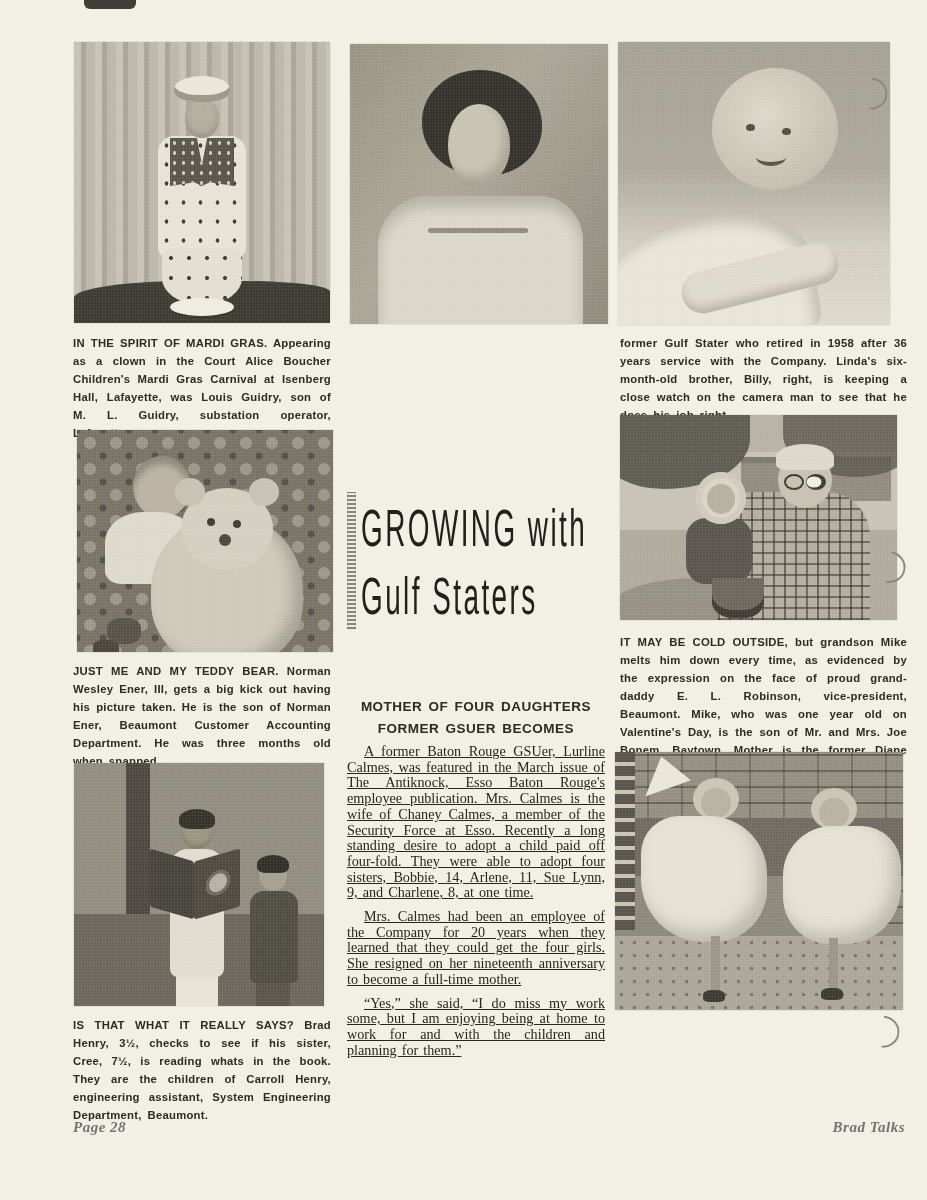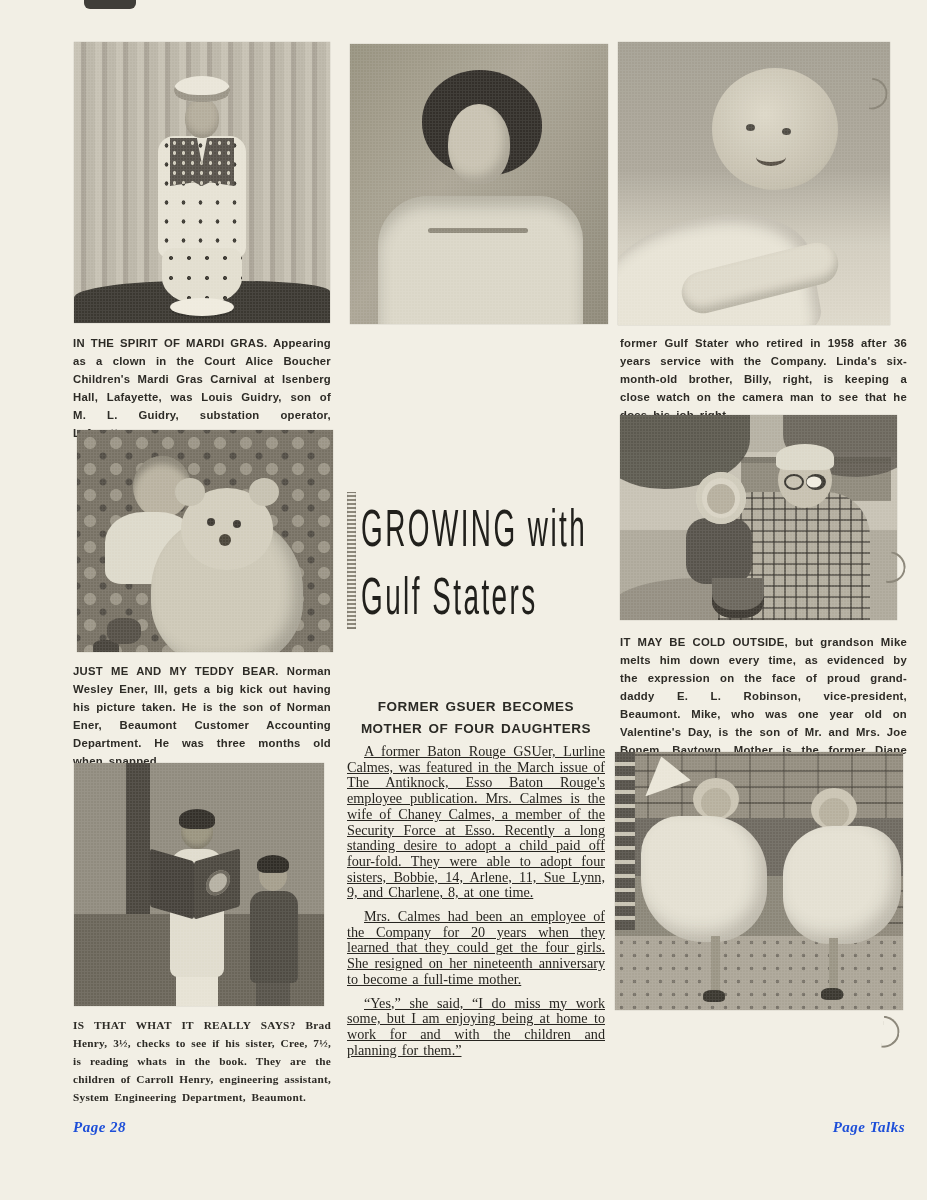--- a/index.html
+++ b/index.html
@@ -108,21 +108,21 @@
   .m-line{position:absolute;left:361px;white-space:nowrap;color:#21201c;
        font-family:"Liberation Sans", sans-serif;font-size:34px;font-weight:500;letter-spacing:3px;
        transform:scale(.82,1.5);transform-origin:top left;}
   .m1{top:499px;} .m2{top:567px;}
   .headline{position:absolute;left:347px;top:696px;width:258px;text-align:center;
        font:bold 13.5px/22px "Liberation Sans", sans-serif;color:#2b2a25;letter-spacing:.5px;word-spacing:2px;}
   .body-col{position:absolute;left:347px;top:744px;width:258px;
        font-family:"Liberation Serif", serif;font-size:14.2px;line-height:15.7px;
        color:#272520;text-align:justify;}
   .body-col p{margin:0 0 8px 0;text-indent:17px;word-spacing:1.5px;text-decoration:underline;}
-  .footer{position:absolute;top:1118px;font:bold italic 15px/18px "Liberation Serif", serif;color:#1d4ed8;letter-spacing:.5px;}
+  .footer{position:absolute;top:1118px;font:bold italic 15px/18px "Liberation Serif", serif;color:#737373;letter-spacing:.5px;}
   .footer-left{left:73px;} .footer-right{right:22px;}
   
   .smudge{position:absolute;left:84px;top:0;width:52px;height:9px;background:#211f1b;border-radius:0 0 6px 6px;opacity:.85;}
   .curl{position:absolute;width:28px;height:15px;border:2px solid #8d887b;border-bottom:none;
        border-radius:50% 50% 0 0/100% 100% 0 0;background:transparent;}
   .curl1{right:32px;top:86px;transform:rotate(96deg);}
   .curl2{right:14px;top:560px;transform:rotate(100deg);}
   .curl3{right:20px;top:1024px;transform:rotate(95deg);}
 </style>
 </head>
@@ -181,40 +181,40 @@
     <div class="abs yard-shadow"></div>
     <div class="abs gp-shirt"></div>
     <div class="abs gp-head"></div>
     <div class="abs kid-body"></div>
     <div class="abs kid-legs"></div>
     <div class="abs kid-hood"></div>
   </div>
   <div class="caption" style="left:620px;top:633px;width:287px;">IT MAY BE COLD OUTSIDE, but grandson Mike melts him down every time, as evidenced by the expression on the face of proud grand-daddy E. L. Robinson, vice-president, Beaumont. Mike, who was one year old on Valentine's Day, is the son of Mr. and Mrs. Joe Bonem, Baytown. Mother is the former Diane Robinson.</div>
 
   <div class="headline">
+    <div>MOTHER OF FOUR DAUGHTERS</div>
     <div>FORMER GSUER BECOMES</div>
-    <div>MOTHER OF FOUR DAUGHTERS</div>
   </div>
   <div class="body-col">
     <p>A former Baton Rouge GSUer, Lurline Calmes, was featured in the March issue of The Antiknock, Esso Baton Rouge's employee publication. Mrs. Calmes is the wife of Chaney Calmes, a member of the Security Force at Esso. Recently a long standing desire to adopt a child paid off four-fold. They were able to adopt four sisters, Bobbie, 14, Arlene, 11, Sue Lynn, 9, and Charlene, 8, at one time.</p>
     <p>Mrs. Calmes had been an employee of the Company for 20 years when they learned that they could get the four girls. She resigned on her nineteenth anniversary to become a full-time mother.</p>
     <p>“Yes,” she said, “I do miss my work some, but I am enjoying being at home to work for and with the children and planning for them.”</p>
   </div>
 
   <div class="photo" style="left:74px;top:763px;width:250px;height:243px;">
     <div class="abs p-room"></div>
     <div class="abs room-band"></div>
     <div class="abs rb-legs1"></div>
     <div class="abs rb-boy1"></div>
     <div class="abs rb-book-l"></div>
     <div class="abs rb-book-r"></div>
     <div class="abs rb-legs2"></div>
     <div class="abs rb-boy2"></div>
   </div>
-  <div class="caption" style="left:73px;top:1016px;width:258px;font-family:Liberation Serif, serif;">IS THAT WHAT IT REALLY SAYS? Brad Henry, 3½, checks to see if his sister, Cree, 7½, is reading whats in the book. They are the children of Carroll Henry, engineering assistant, System Engineering Department, Beaumont.</div>
+  <div class="caption" style="left:73px;top:1016px;width:258px;">IS THAT WHAT IT REALLY SAYS? Brad Henry, 3½, checks to see if his sister, Cree, 7½, is reading whats in the book. They are the children of Carroll Henry, engineering assistant, System Engineering Department, Beaumont.</div>
 
   <div class="photo" style="left:615px;top:752px;width:288px;height:258px;">
     <div class="abs p-bench"></div>
     <div class="abs bench-brick"></div>
     <div class="abs bench-brick-r"></div>
     <div class="abs bench-shadow"></div>
     <div class="abs bench-floor"></div>
     <div class="abs bench-ladder"></div>
     <div class="abs bench-hat"></div>
     <div class="gird" style="left:0;top:0;width:288px;height:258px;">
@@ -229,19 +229,19 @@
       <div class="hair" style="left:196px;top:36px;">
           <div class="face"></div>
         </div>
       <div class="dress" style="left:168px;top:74px;width:118px;height:118px;border-radius:42% 34% 48% 40%;"></div>
       <div class="leg" style="left:214px;top:186px;"></div>
       <div class="shoe" style="left:206px;top:236px;"></div>
     </div>
   </div>
 
   <div class="footer footer-left">Page 28</div>
-  <div class="footer footer-right">Page Talks</div>
+  <div class="footer footer-right">Brad Talks</div>
 
   <div class="curl curl1"></div>
   <div class="curl curl2"></div>
   <div class="curl curl3"></div>
 
 </div>
 
 </body></html>

